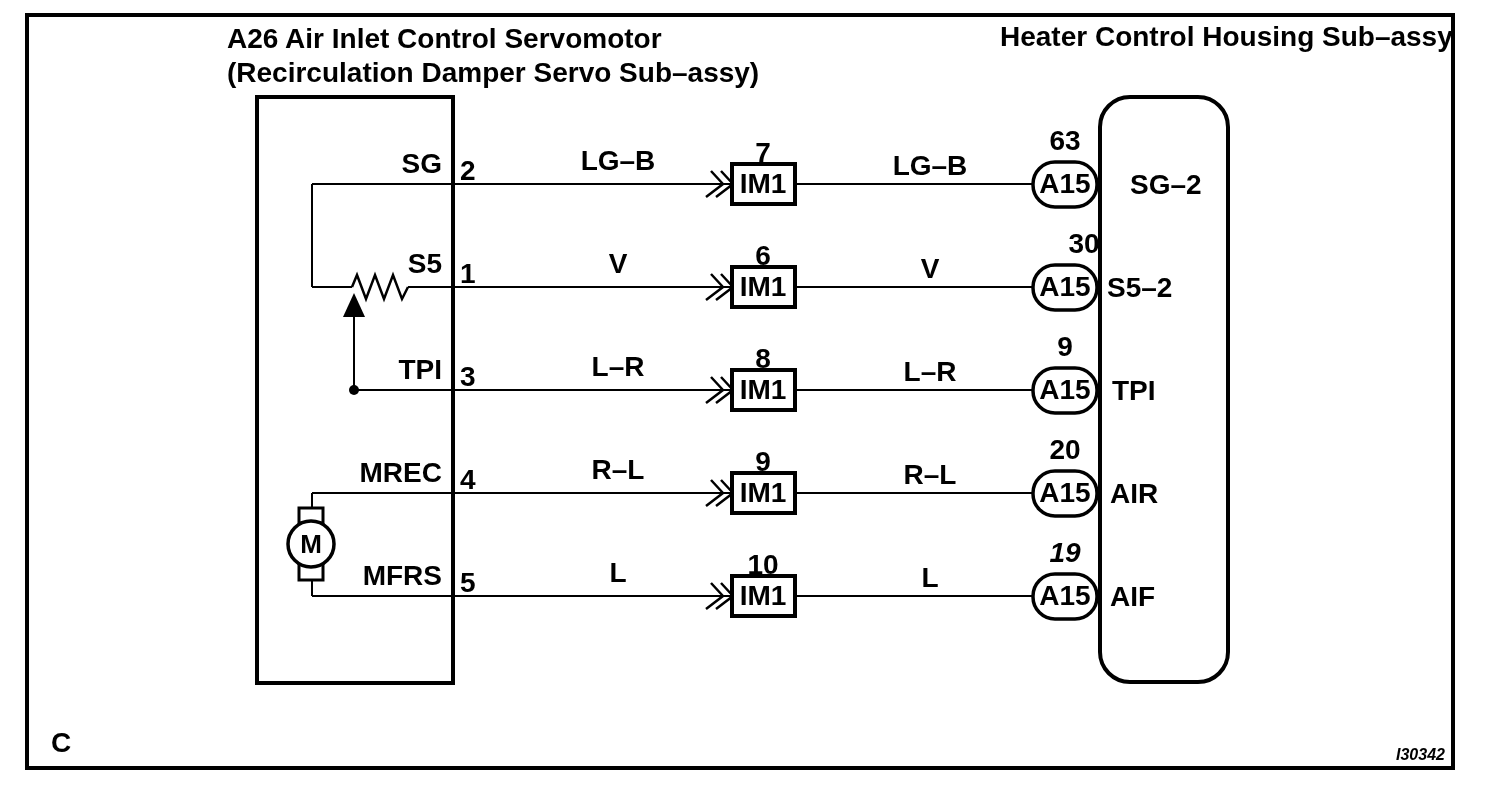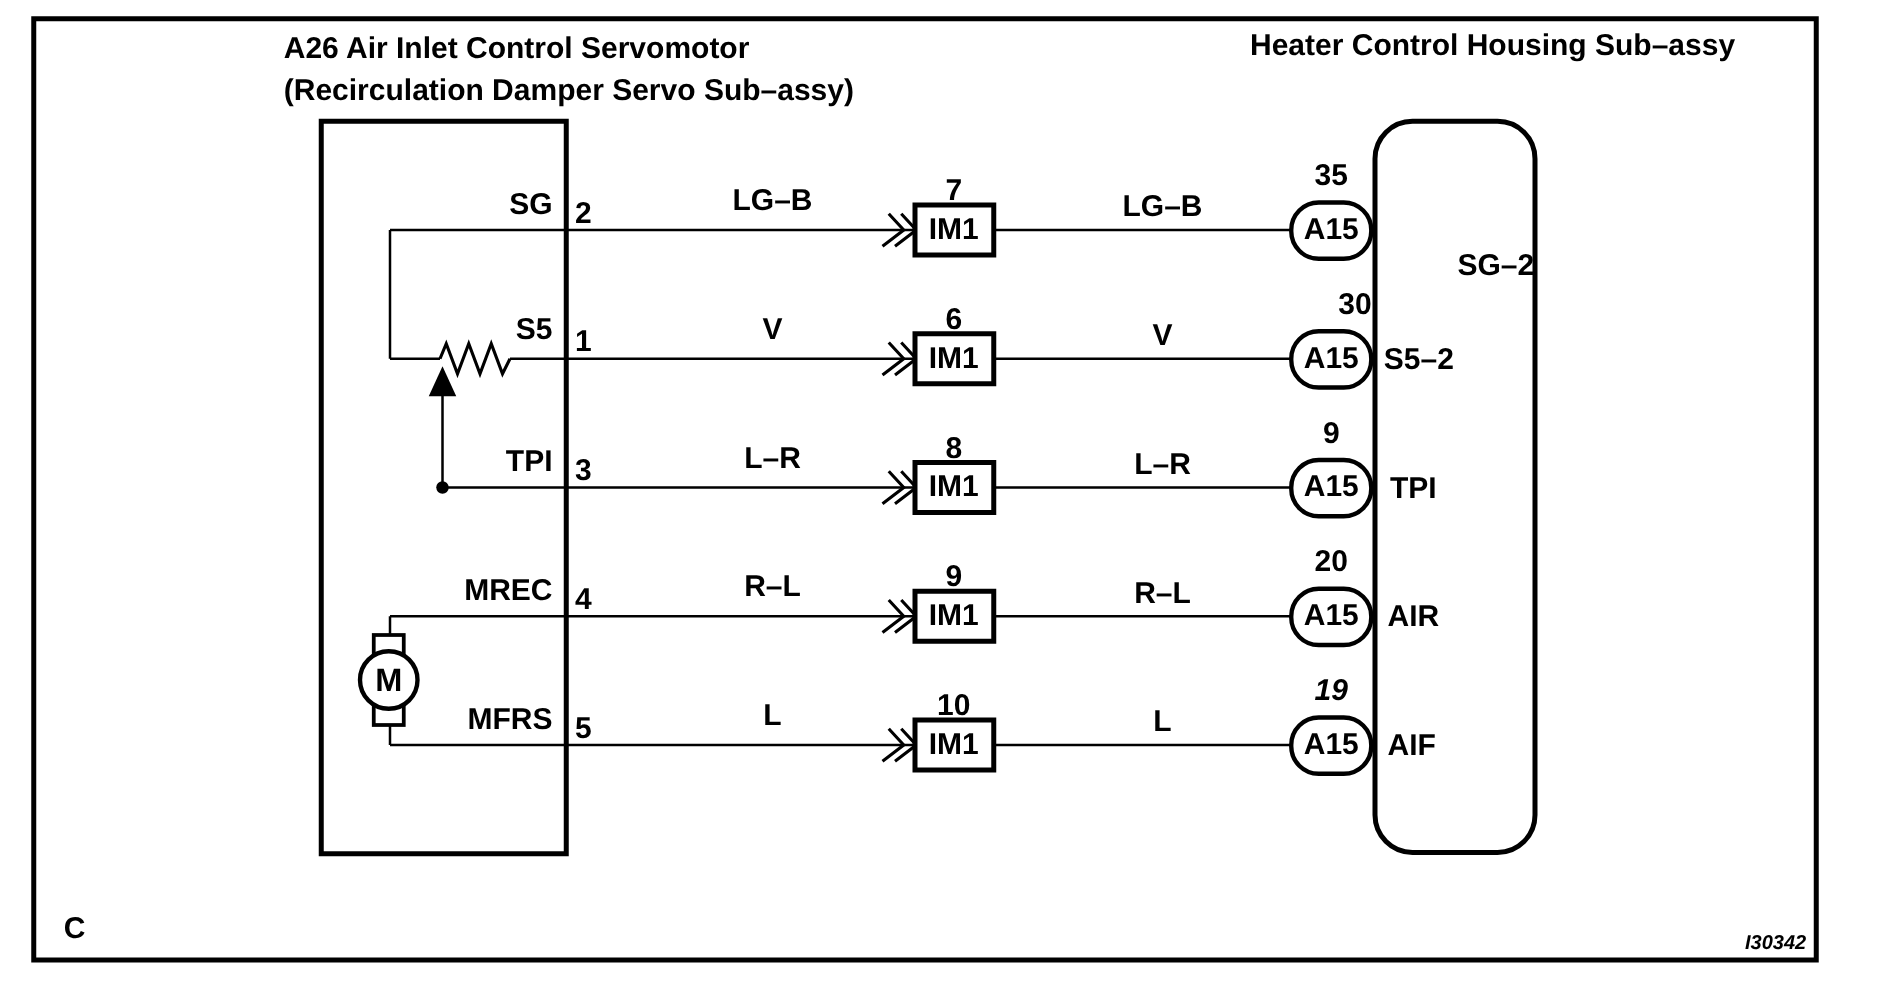--- a/index.html
+++ b/index.html
@@ -1,19 +1,19 @@
 <!DOCTYPE html>
 <html><head>
 <meta charset="utf-8">
 <style>
   html,body{margin:0;padding:0;background:#fff;}
   #page{position:relative;width:1504px;height:788px;background:#fff;overflow:hidden;
         font-family:"Liberation Sans",sans-serif;color:#000;}
   #linework{position:absolute;left:0;top:0;}
-  .lbl{position:absolute;font-size:24px;font-weight:600;line-height:30px;
+  .lbl{position:absolute;font-size:28px;font-weight:600;line-height:30px;
        white-space:nowrap;color:#000;}
   .ctr{transform:translateX(-50%);}
   .rgt{text-align:center;}
   .small{font-size:16px;font-weight:600;line-height:18px;}
 </style>
 </head>
 <body>
 
 <div id="page">
 
@@ -78,23 +78,23 @@
   <div class="lbl" style="left:227px;top:58px;">(Recirculation Damper Servo Sub–assy)</div>
 
   <div class="lbl ctr" style="left:311px;top:529px;font-size:26px;">M</div>
 
   <div class="lbl rgt" style="right:1062px;top:149px;">SG</div>
   <div class="lbl" style="left:460px;top:156px;">2</div>
   <div class="lbl ctr" style="left:618px;top:146px;">LG–B</div>
   <div class="lbl ctr" style="left:763px;top:138px;">7</div>
   <div class="lbl ctr" style="left:763px;top:169px;">IM1</div>
   <div class="lbl ctr" style="left:930px;top:151px;">LG–B</div>
-  <div class="lbl ctr" style="left:1065px;top:126px;">35</div>
+  <div class="lbl ctr" style="left:1065px;top:126px;">63</div>
   <div class="lbl ctr" style="left:1065px;top:169px;">A15</div>
-  <div class="lbl" style="left:1166px;top:170px;margin-top:28px;">SG–2</div>
+  <div class="lbl" style="left:1130px;top:170px;">SG–2</div>
 
   <div class="lbl rgt" style="right:1062px;top:249px;">S5</div>
   <div class="lbl" style="left:460px;top:259px;">1</div>
   <div class="lbl ctr" style="left:618px;top:249px;">V</div>
   <div class="lbl ctr" style="left:763px;top:241px;">6</div>
   <div class="lbl ctr" style="left:763px;top:272px;">IM1</div>
   <div class="lbl ctr" style="left:930px;top:254px;">V</div>
   <div class="lbl ctr" style="left:1084px;top:229px;">30</div>
   <div class="lbl ctr" style="left:1065px;top:272px;">A15</div>
   <div class="lbl" style="left:1107px;top:273px;text-align:center;">S5–2</div>

